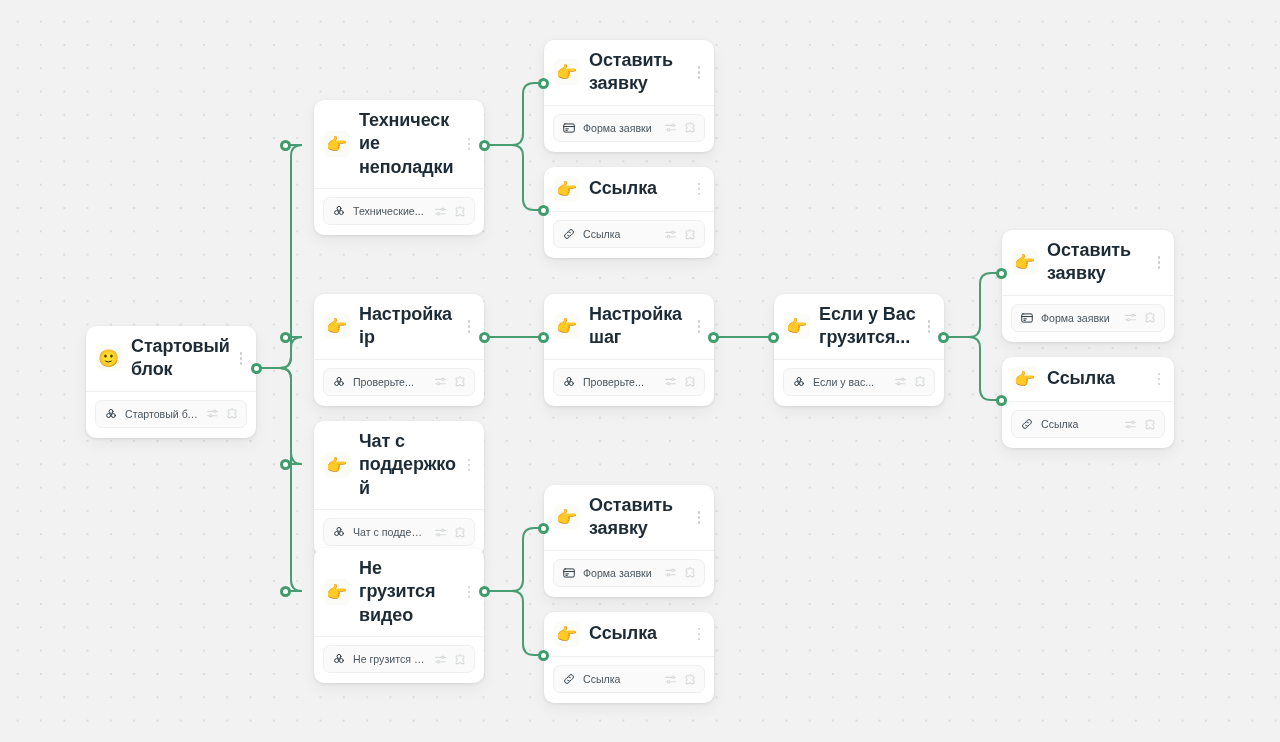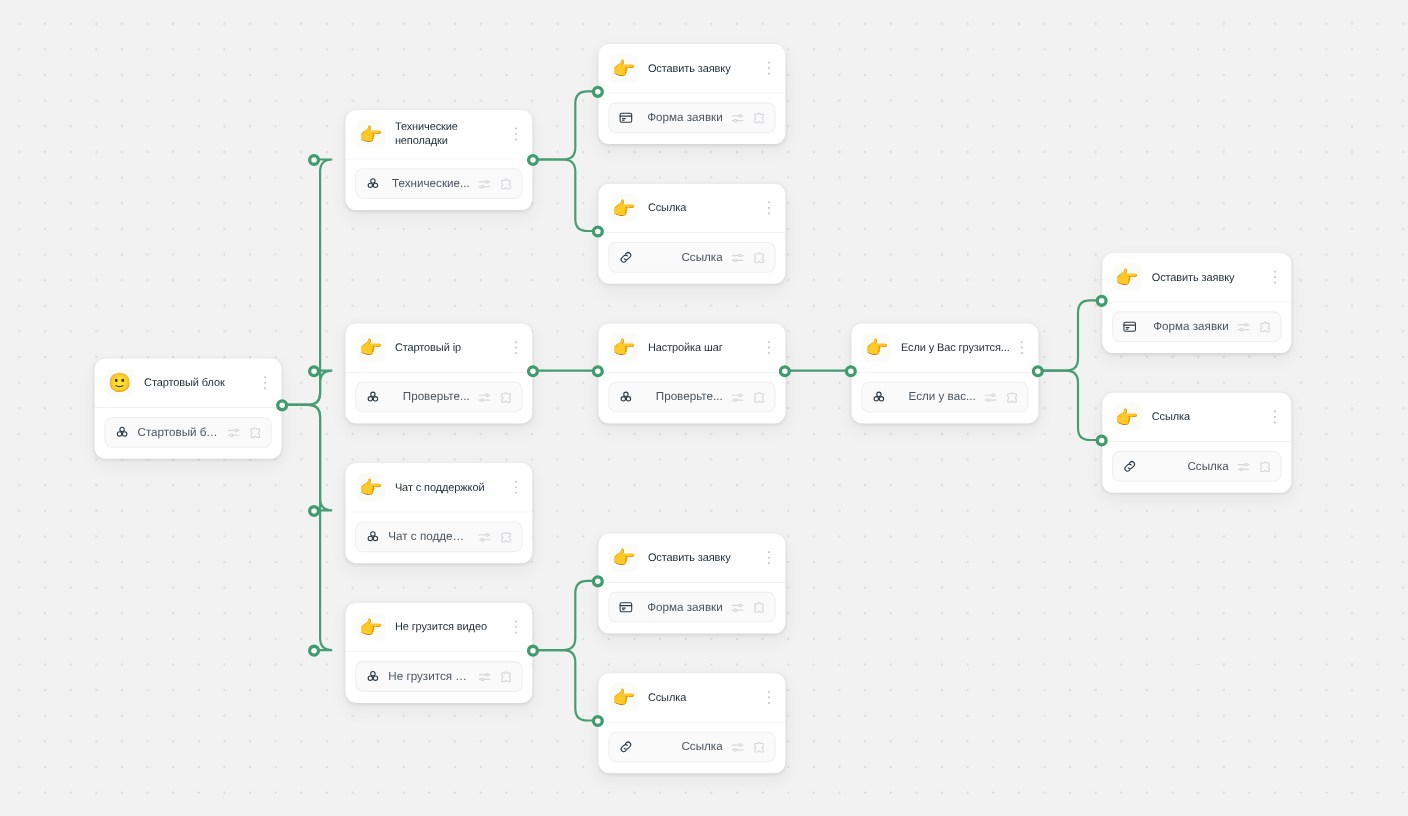--- a/index.html
+++ b/index.html
@@ -42,22 +42,22 @@
     flex: 0 0 26px;
     display: flex; align-items: center; justify-content: center;
     font-size: 17px;
     line-height: 1;
     border-radius: 6px;
     background: #fbfbf7;
     margin-right: 9px;
   }
   .node-title {
     flex: 1 1 auto;
-    font-size: 10px;
-    font-weight: normal;
+    font-size: 18px;
+    font-weight: bold;
     color: #1d2b36;
     line-height: 1.30;
     letter-spacing: -0.1px;
     word-break: break-word;
   }
   .kebab {
     flex: 0 0 14px;
     width: 14px; height: 22px;
     display: flex; flex-direction: column;
     align-items: center; justify-content: center;
@@ -78,21 +78,20 @@
     border: 1px solid #efefef;
   }
   .chip-icon { flex: 0 0 14px; width: 14px; height: 14px; display:flex; align-items:center; justify-content:center; color:#2d3a44; }
   .chip-label {
     flex: 1 1 auto;
     font-size: 10.6px;
     color: #4a555e;
     white-space: nowrap;
     overflow: hidden;
     text-overflow: ellipsis;
-    text-align: right;
   }
   .chip-actions { flex: 0 0 auto; display: flex; align-items: center; gap: 7px; }
   .chip-actions span { display:flex; align-items:center; justify-content:center; width:13px; height:13px; color:#d6d9db; }
 
   .port {
     position: absolute;
     width: 11px; height: 11px;
     border-radius: 50%;
     background: #ffffff;
     border: 3px solid #3f9c6d;
@@ -274,21 +273,21 @@
                 <path d="M4 5.4h5.1a2 2 0 1 1 4 0h5.1v5a2 2 0 1 0 0 4v5.2h-5.1a2 2 0 1 0-4 0H4v-5.2a2 2 0 1 0 0-4z"></path>
               </svg>
             </span>
           </span>
         </div>
       </div>
     </div>
     <div class="node" style="left: 314px; top: 294px; width: 170px;">
       <div class="node-header">
         <div class="node-emoji">👉</div>
-        <div class="node-title">Стартовый ip</div>
+        <div class="node-title">Настройка ip</div>
         <div class="kebab">
           <i></i>
           <i></i>
           <i></i>
         </div>
       </div>
       <div class="node-body">
         <div class="chip">
           <span class="chip-icon">
             <svg class="ic" width="14" height="14" viewBox="0 0 24 24" fill="none" stroke="currentColor" stroke-width="1.7" stroke-linecap="round" stroke-linejoin="round">

